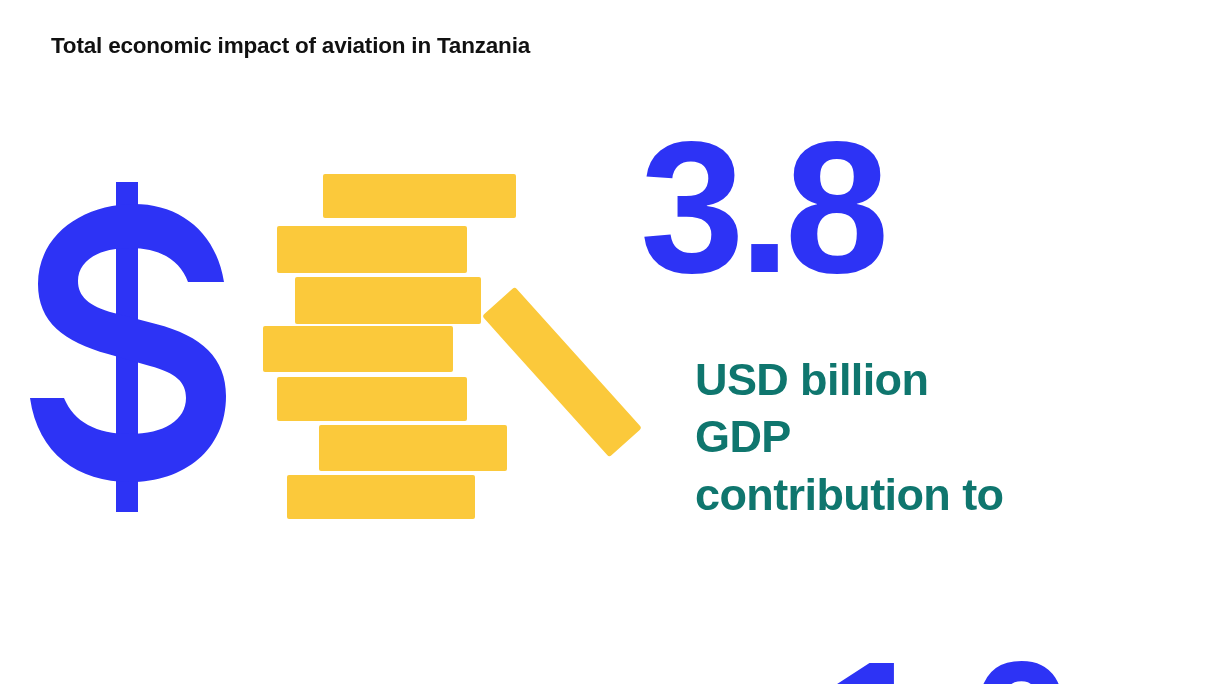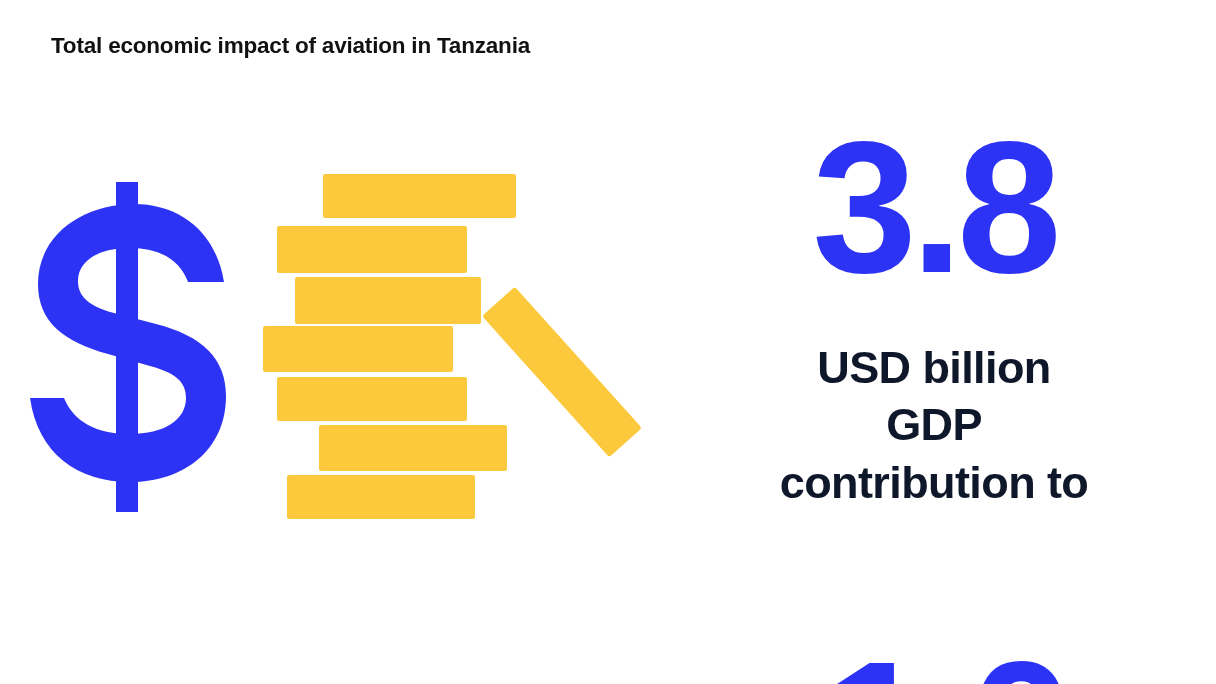--- a/index.html
+++ b/index.html
@@ -68,39 +68,38 @@
   .coin-diagonal {
     position: absolute;
     background: #fbc93b;
     border-radius: 3px;
     transform-origin: 50% 50%;
   }
 
   
   .stat-block {
     position: absolute;
-    left: 664px;
+    left: 640px;
     top: 118px;
     width: 540px;
-    text-align: center;
   }
   .stat-value {
     font-size: 188px;
     line-height: 0.95;
     font-weight: bold;
     color: #2d33f5;
     letter-spacing: -6px;
     font-family: "Liberation Sans", sans-serif;
   }
   .stat-label {
-    margin-top: 42px;
+    margin-top: 54px;
     font-size: 45px;
     line-height: 1.28;
     font-weight: bold;
-    color: #0f172a;
+    color: #0f766e;
     letter-spacing: -0.6px;
     padding: 0 55px;
   }
 
   
   .stat-block-next {
     position: absolute;
     left: 676px;
     top: 638px;
     width: 540px;

